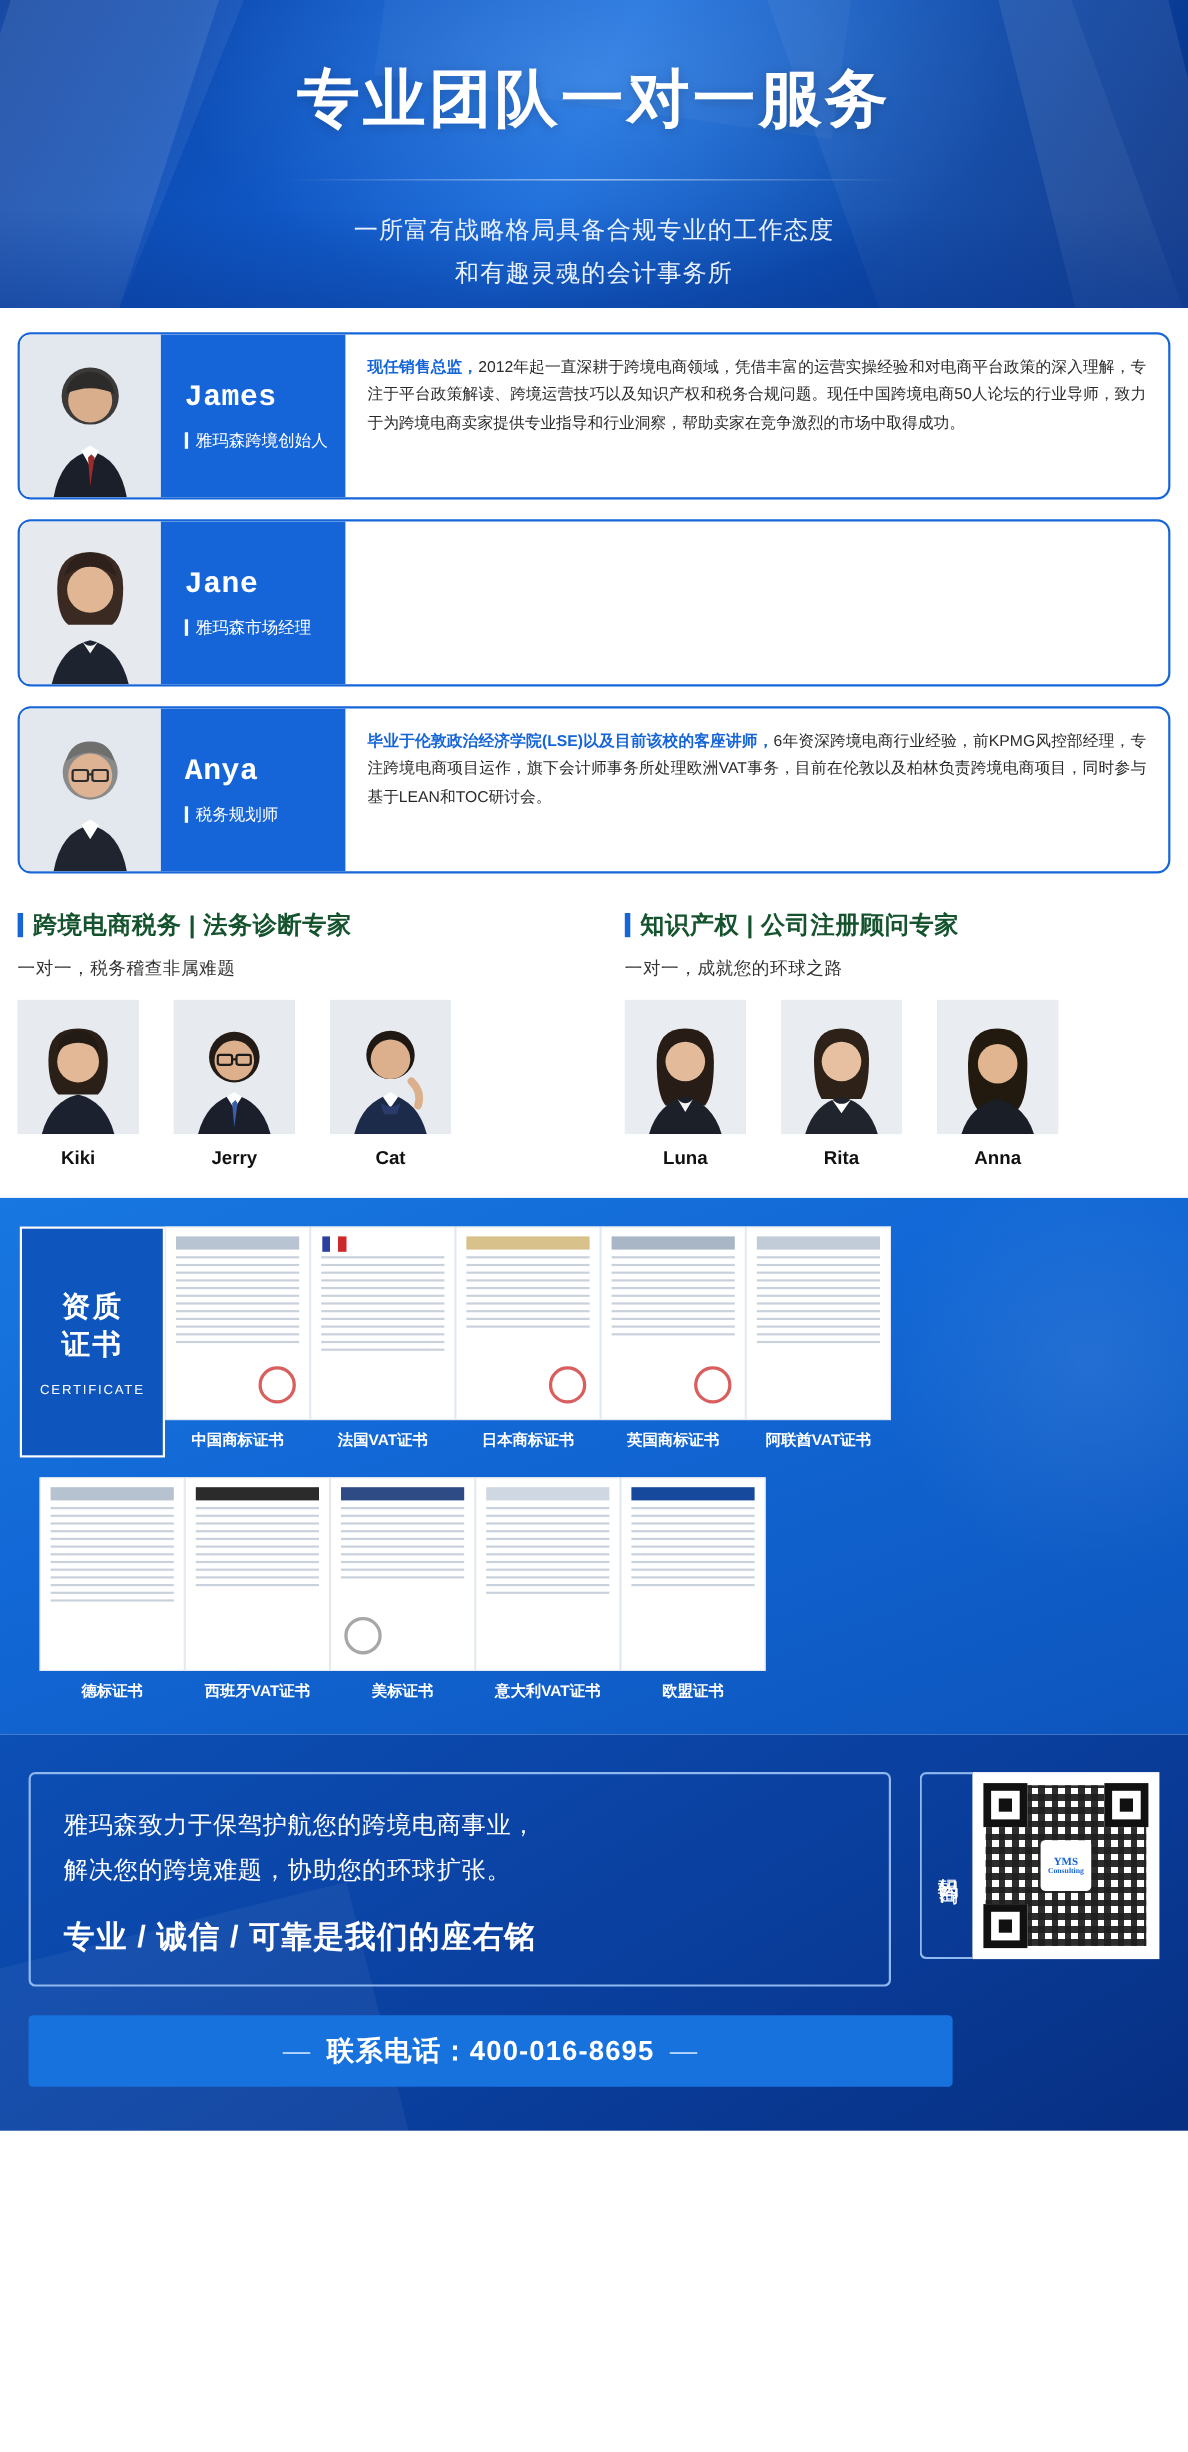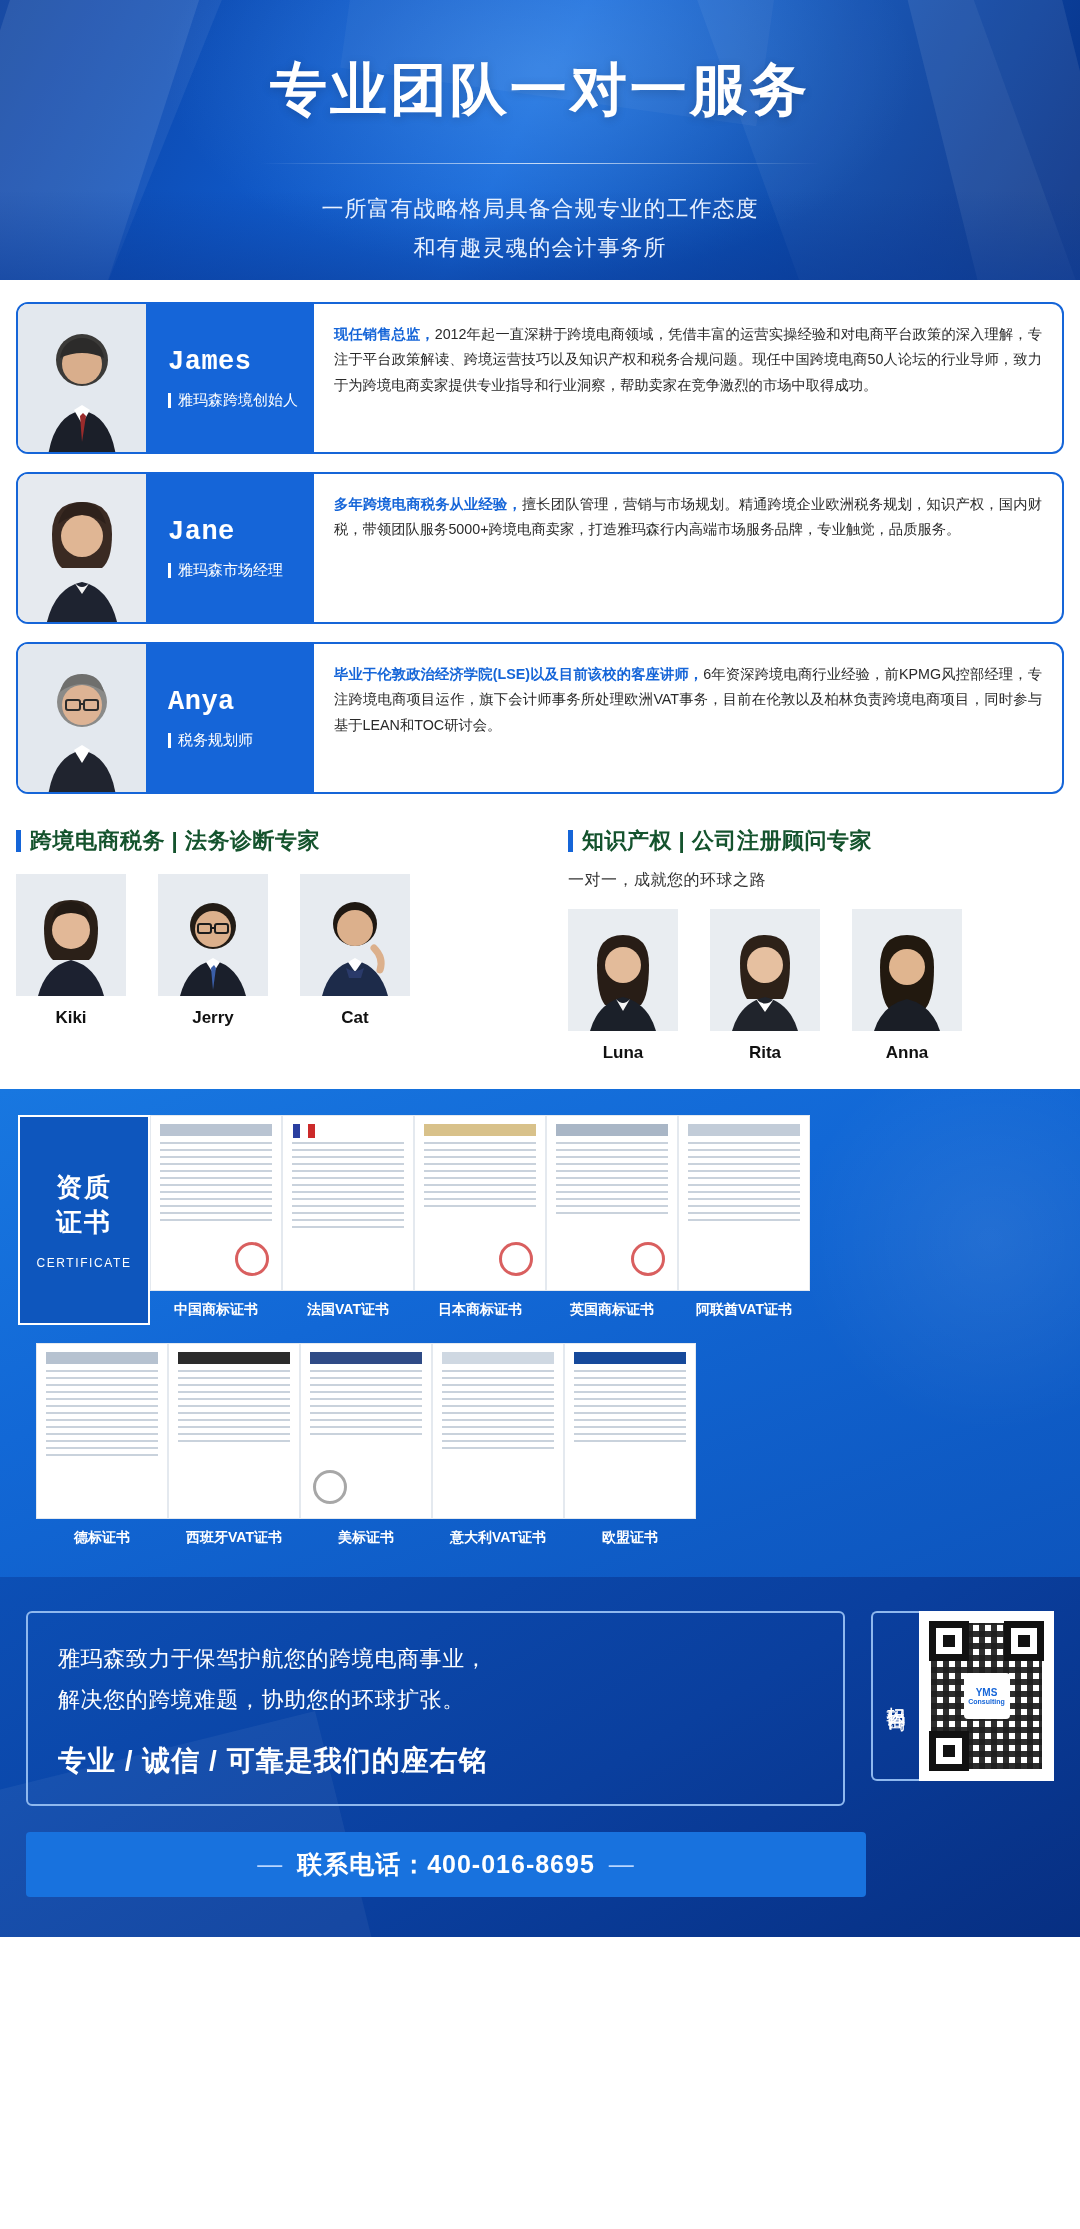--- a/index.html
+++ b/index.html
@@ -272,24 +272,25 @@
     border-right: none;
     border-radius: 6px 0 0 6px;
     color: #ffffff;
     font-size: 19px;
     letter-spacing: 2px;
     display: flex; align-items: center; justify-content: center;
     writing-mode: vertical-rl;
     padding: 18px 0;
   }
   .qr {
-    width: 135px; height: 170px;
+    width: 170px; height: 170px;
     background: #ffffff;
     padding: 12px;
     position: relative;
+    font-family: Liberation Serif, serif;
   }
   .qr-grid {
     width: 100%; height: 100%;
     background-image:
       repeating-linear-gradient(90deg, #111 0 6px, #fff 6px 12px),
       repeating-linear-gradient(0deg, #111 0 6px, #fff 6px 12px);
     background-blend-mode: multiply;
     opacity: .88;
   }
   .qr-center {
@@ -378,23 +379,20 @@
           <circle cx="64" cy="62" r="21" fill="#e0b694"></circle>
           <path d="M40 50 q24 -18 48 0 q-6 -22 -24 -22 q-18 0 -24 22z" fill="#2e211b"></path>
           <path d="M28 152 q8 -38 36 -44 q28 6 36 44z" fill="#1e2330"></path>
           <path d="M56 108 q8 10 16 0 l-8 12z" fill="#f2f2f2"></path>
         </svg>
       </div>
       <div class="namebox">
         <div class="nm">Jane</div>
         <div class="role">雅玛森市场经理</div>
       </div>
-      <div class="bio">
-        <span class="hl">多年跨境电商税务从业经验，</span><span>擅长团队管理，营销与市场规划。精通跨境企业欧洲税务规划，知识产权，国内财税，带领团队服务5000+跨境电商卖家，打造雅玛森行内高端市场服务品牌，专业触觉，品质服务。</span>
-      </div>
     </div>
 
     <div class="leader">
       <div class="photo">
         <svg width="128" height="152" viewBox="0 0 128 152" aria-hidden="true">
           <rect width="128" height="152" fill="#e3e8ee"></rect>
           <circle cx="64" cy="58" r="25" fill="#8a8a88"></circle>
           <circle cx="64" cy="61" r="20" fill="#ddb394"></circle>
           <path d="M42 48 q22 -16 44 0 q-4 -18 -22 -18 q-18 0 -22 18z" fill="#6f6f6d"></path>
           <rect x="48" y="56" width="14" height="10" rx="2" fill="none" stroke="#2b2b2b" stroke-width="2"></rect>
@@ -412,20 +410,21 @@
         <span class="hl">毕业于伦敦政治经济学院(LSE)以及目前该校的客座讲师，</span><span>6年资深跨境电商行业经验，前KPMG风控部经理，专注跨境电商项目运作，旗下会计师事务所处理欧洲VAT事务，目前在伦敦以及柏林负责跨境电商项目，同时参与基于LEAN和TOC研讨会。</span>
       </div>
     </div>
 
   </section>
 
   <section class="experts">
 
     <div class="expcol">
       <div class="exp-title">跨境电商税务 | 法务诊断专家</div>
+      <div class="exp-sub">一对一，税务稽查非属难题</div>
       <div class="exp-people">
 
         <div class="person">
           <div class="ph">
             <svg width="110" height="122" viewBox="0 0 110 122" aria-hidden="true">
               <rect width="110" height="122" fill="#e7ebf0"></rect>
               <path d="M28 54 q0 -28 27 -28 q27 0 27 28 q0 24 -9 32 l-36 0 q-9 -8 -9 -32z" fill="#2b2018"></path>
               <circle cx="55" cy="56" r="19" fill="#e2b897"></circle>
               <path d="M36 46 q19 -14 38 0 q-4 -18 -19 -18 q-15 0 -19 18z" fill="#221a14"></path>
               <path d="M22 122 q8 -30 33 -36 q25 6 33 36z" fill="#1c2130"></path>

